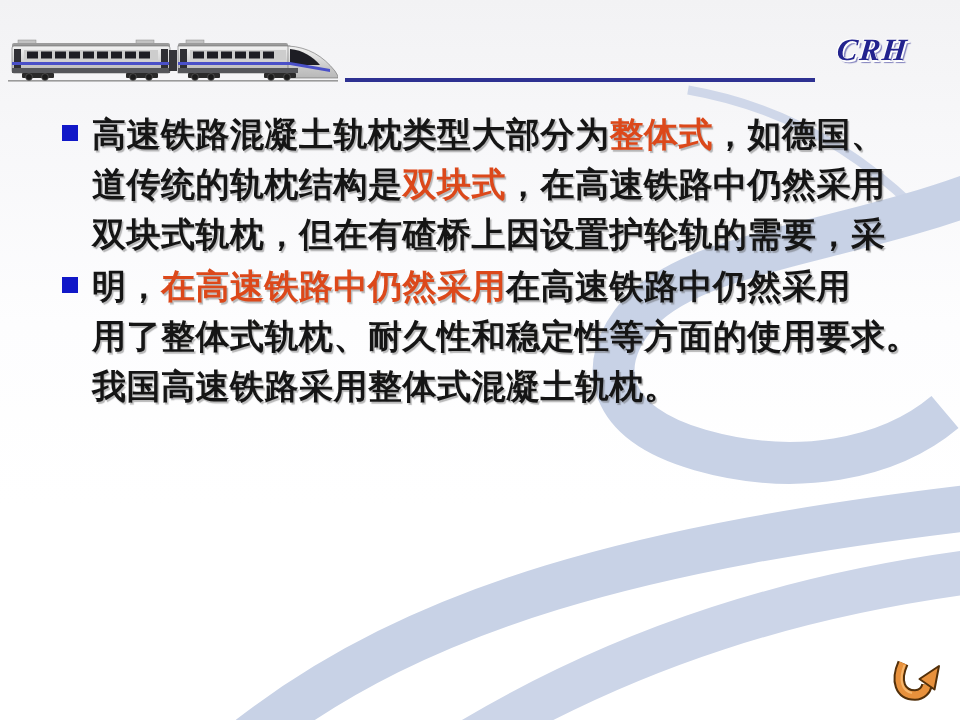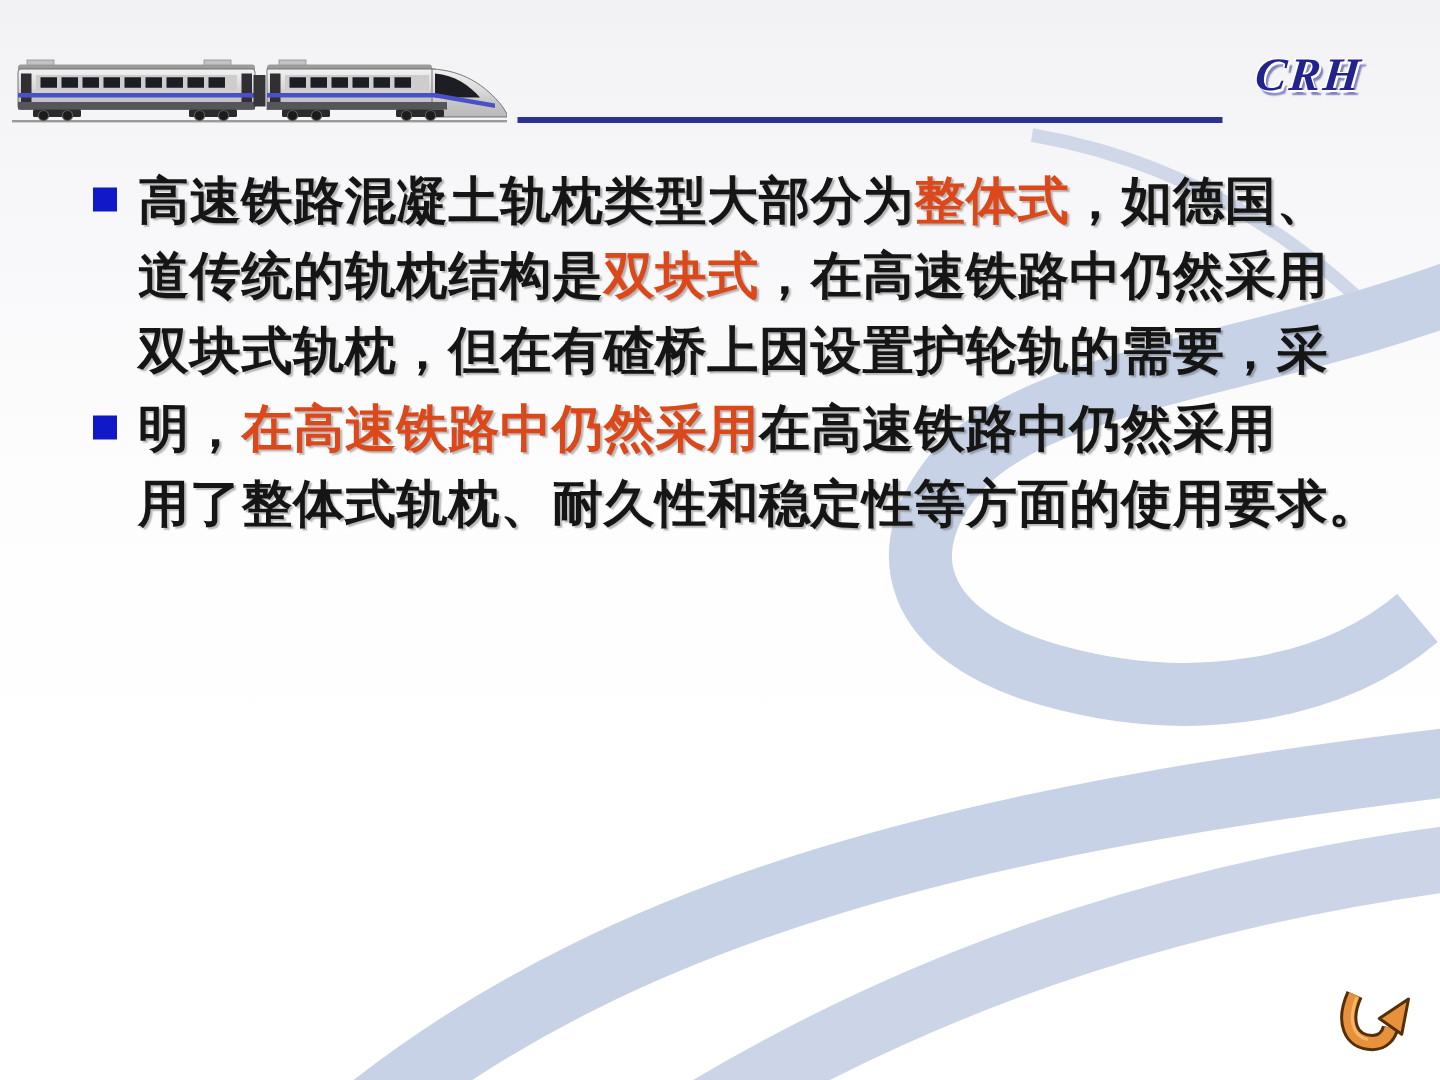--- a/index.html
+++ b/index.html
@@ -139,20 +139,21 @@
           <span class="line"><span>高速铁路混凝土轨枕类型大部分为</span><span class="run-red">整体式</span><span>，如德国、</span></span>
           <span class="line"><span>道传统的轨枕结构是</span><span class="run-red">双块式</span><span>，在高速铁路中仍然采用</span></span>
           <span class="line"><span>双块式轨枕，但在有碴桥上因设置护轮轨的需要，采</span></span>
         </div>
       </div>
       <div class="bullet">
         <span class="bullet-square"></span>
         <div class="bullet-text">
           <span class="line"><span>明，</span><span class="run-red">在高速铁路中仍然采用</span><span>在高速铁路中仍然采用</span></span>
           <span class="line"><span>用了整体式轨枕、耐久性和稳定性等方面的使用要求。</span></span>
+          <span class="line"><span>我国高速铁路采用整体式混凝土轨枕。</span></span>
         </div>
       </div>
     </div>
 
   <svg class="return-arrow" width="58" height="52" viewBox="0 0 58 52">
     <path d="M13,7 C5,25 10,39 25,39 C32,39 36,34 37,29" fill="none" stroke="#53300A" stroke-width="11.5" stroke-linecap="butt"></path>
     <path d="M13,7 C5,25 10,39 25,39 C32,39 36,34 37,29" fill="none" stroke="#E8913C" stroke-width="7.5" stroke-linecap="butt"></path>
     <polygon points="29.5,23 49,10 44.5,33.5" fill="#E8913C" stroke="#53300A" stroke-width="2" stroke-linejoin="round"></polygon>
     <path d="M14.5,9 C8.5,24 12,35 22,37" fill="none" stroke="#F6B66C" stroke-width="2"></path>
   </svg>

